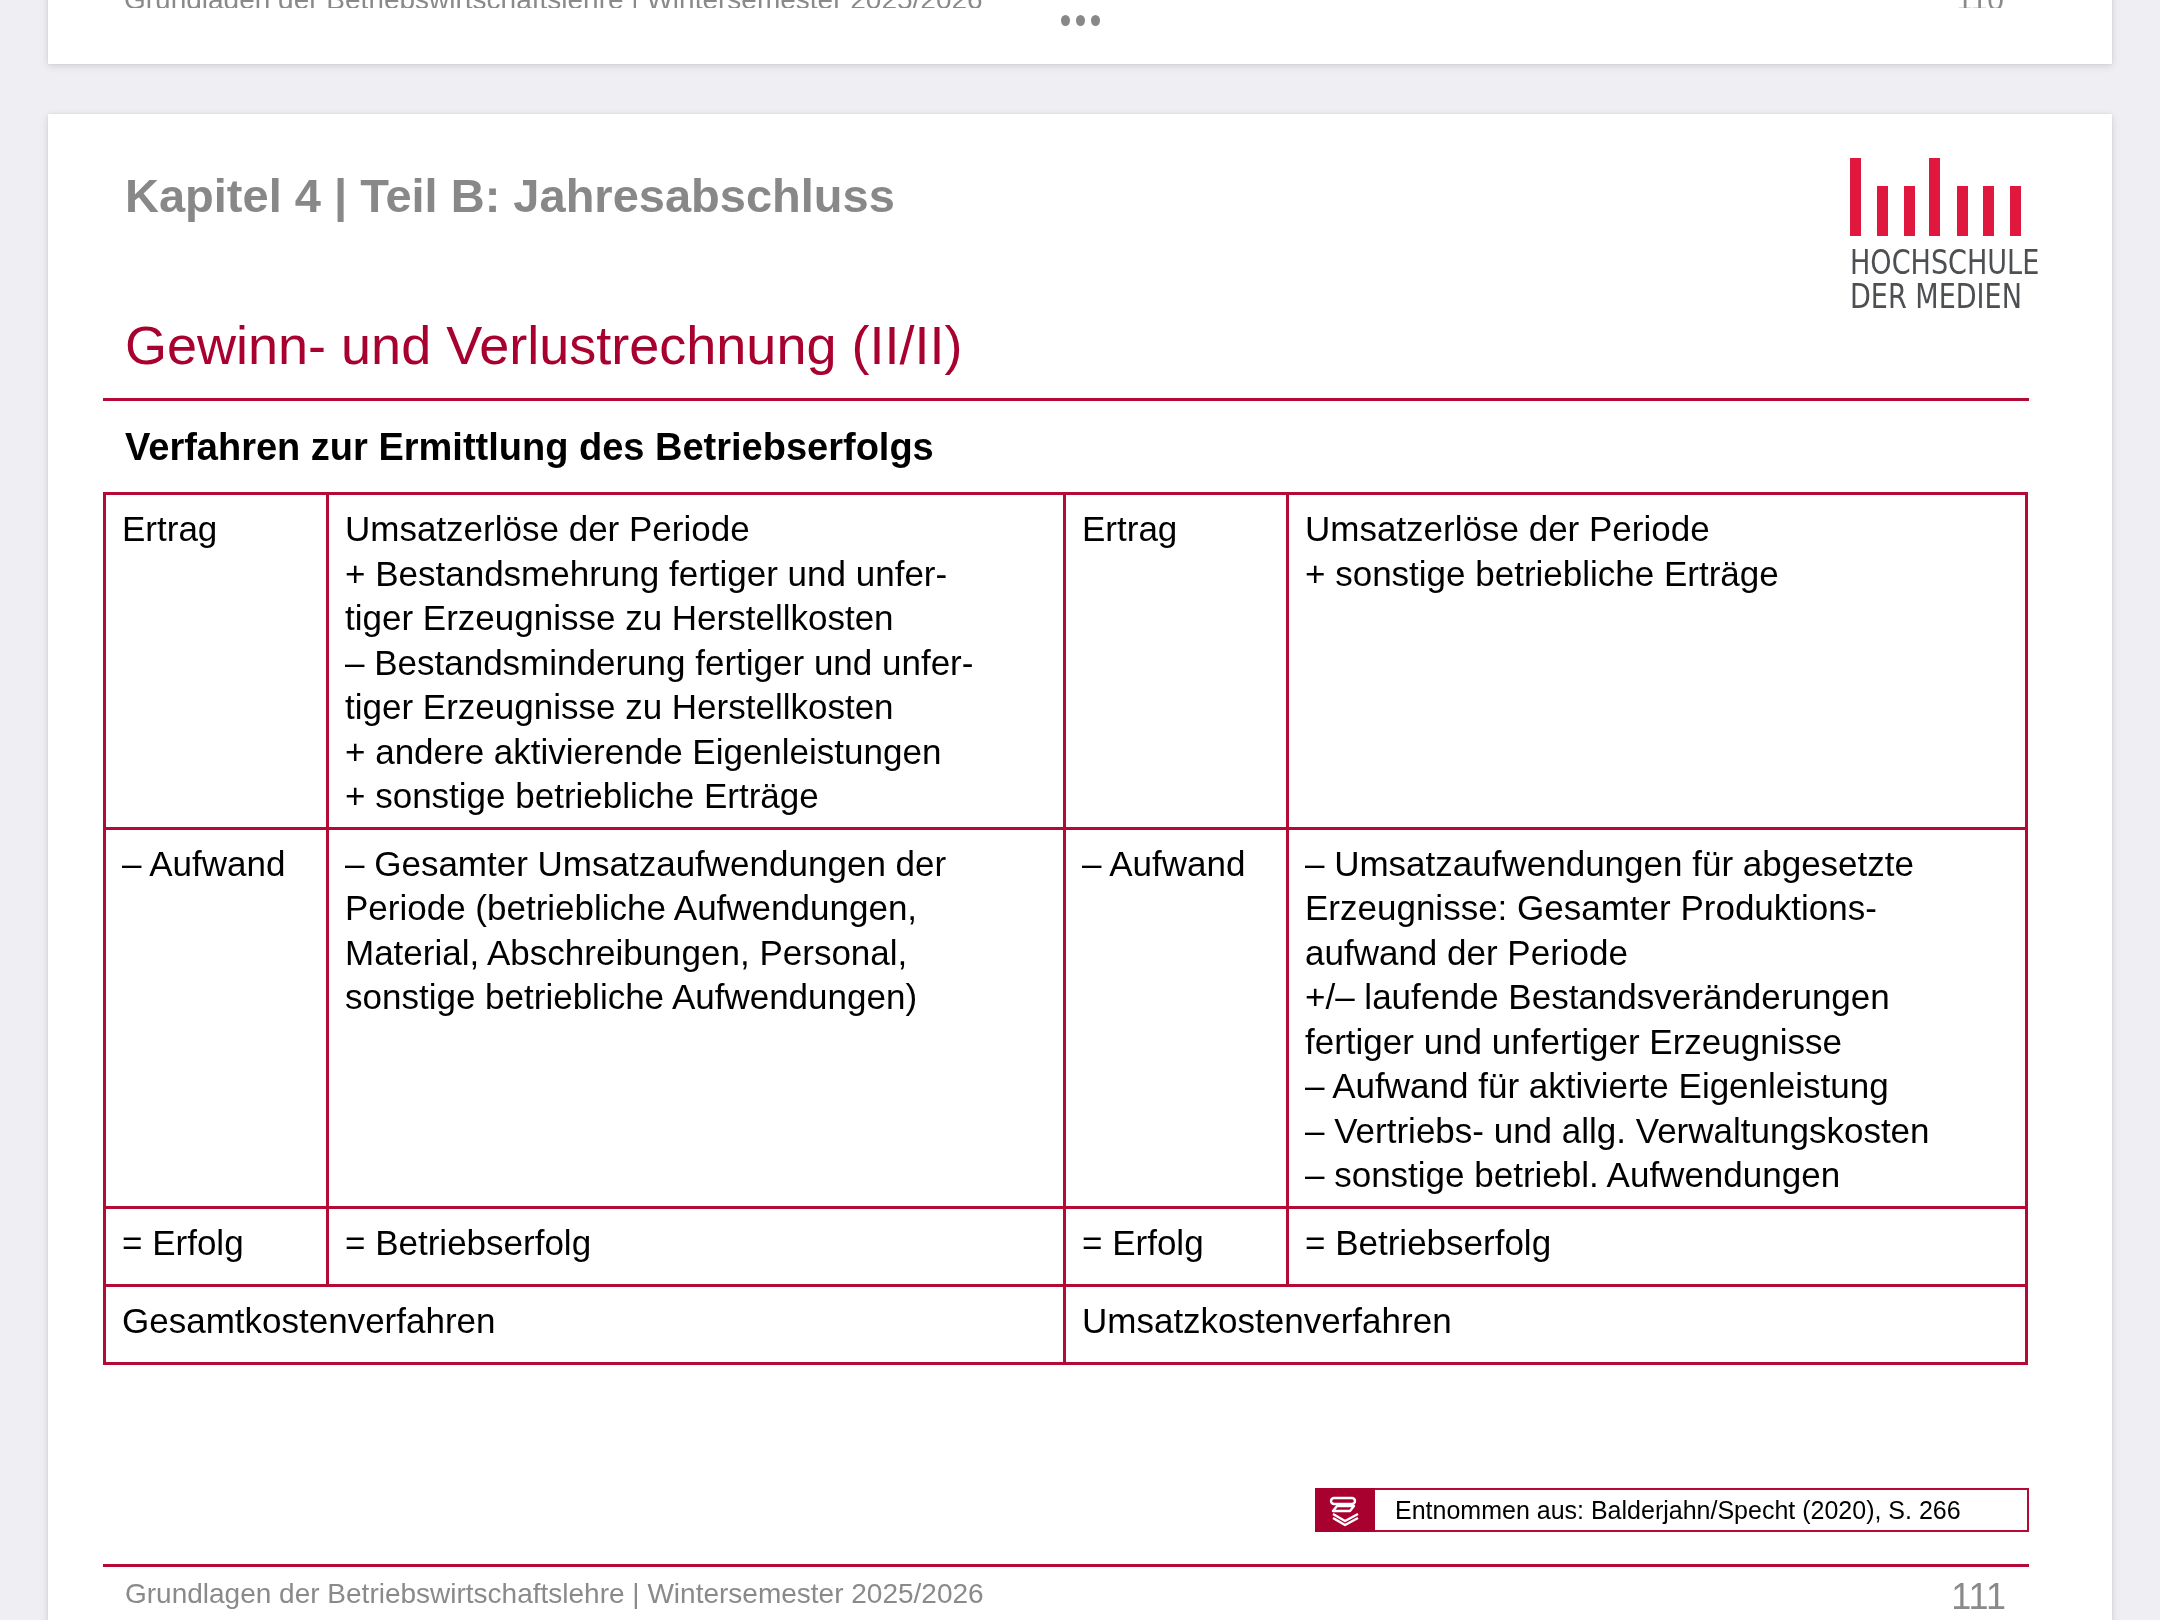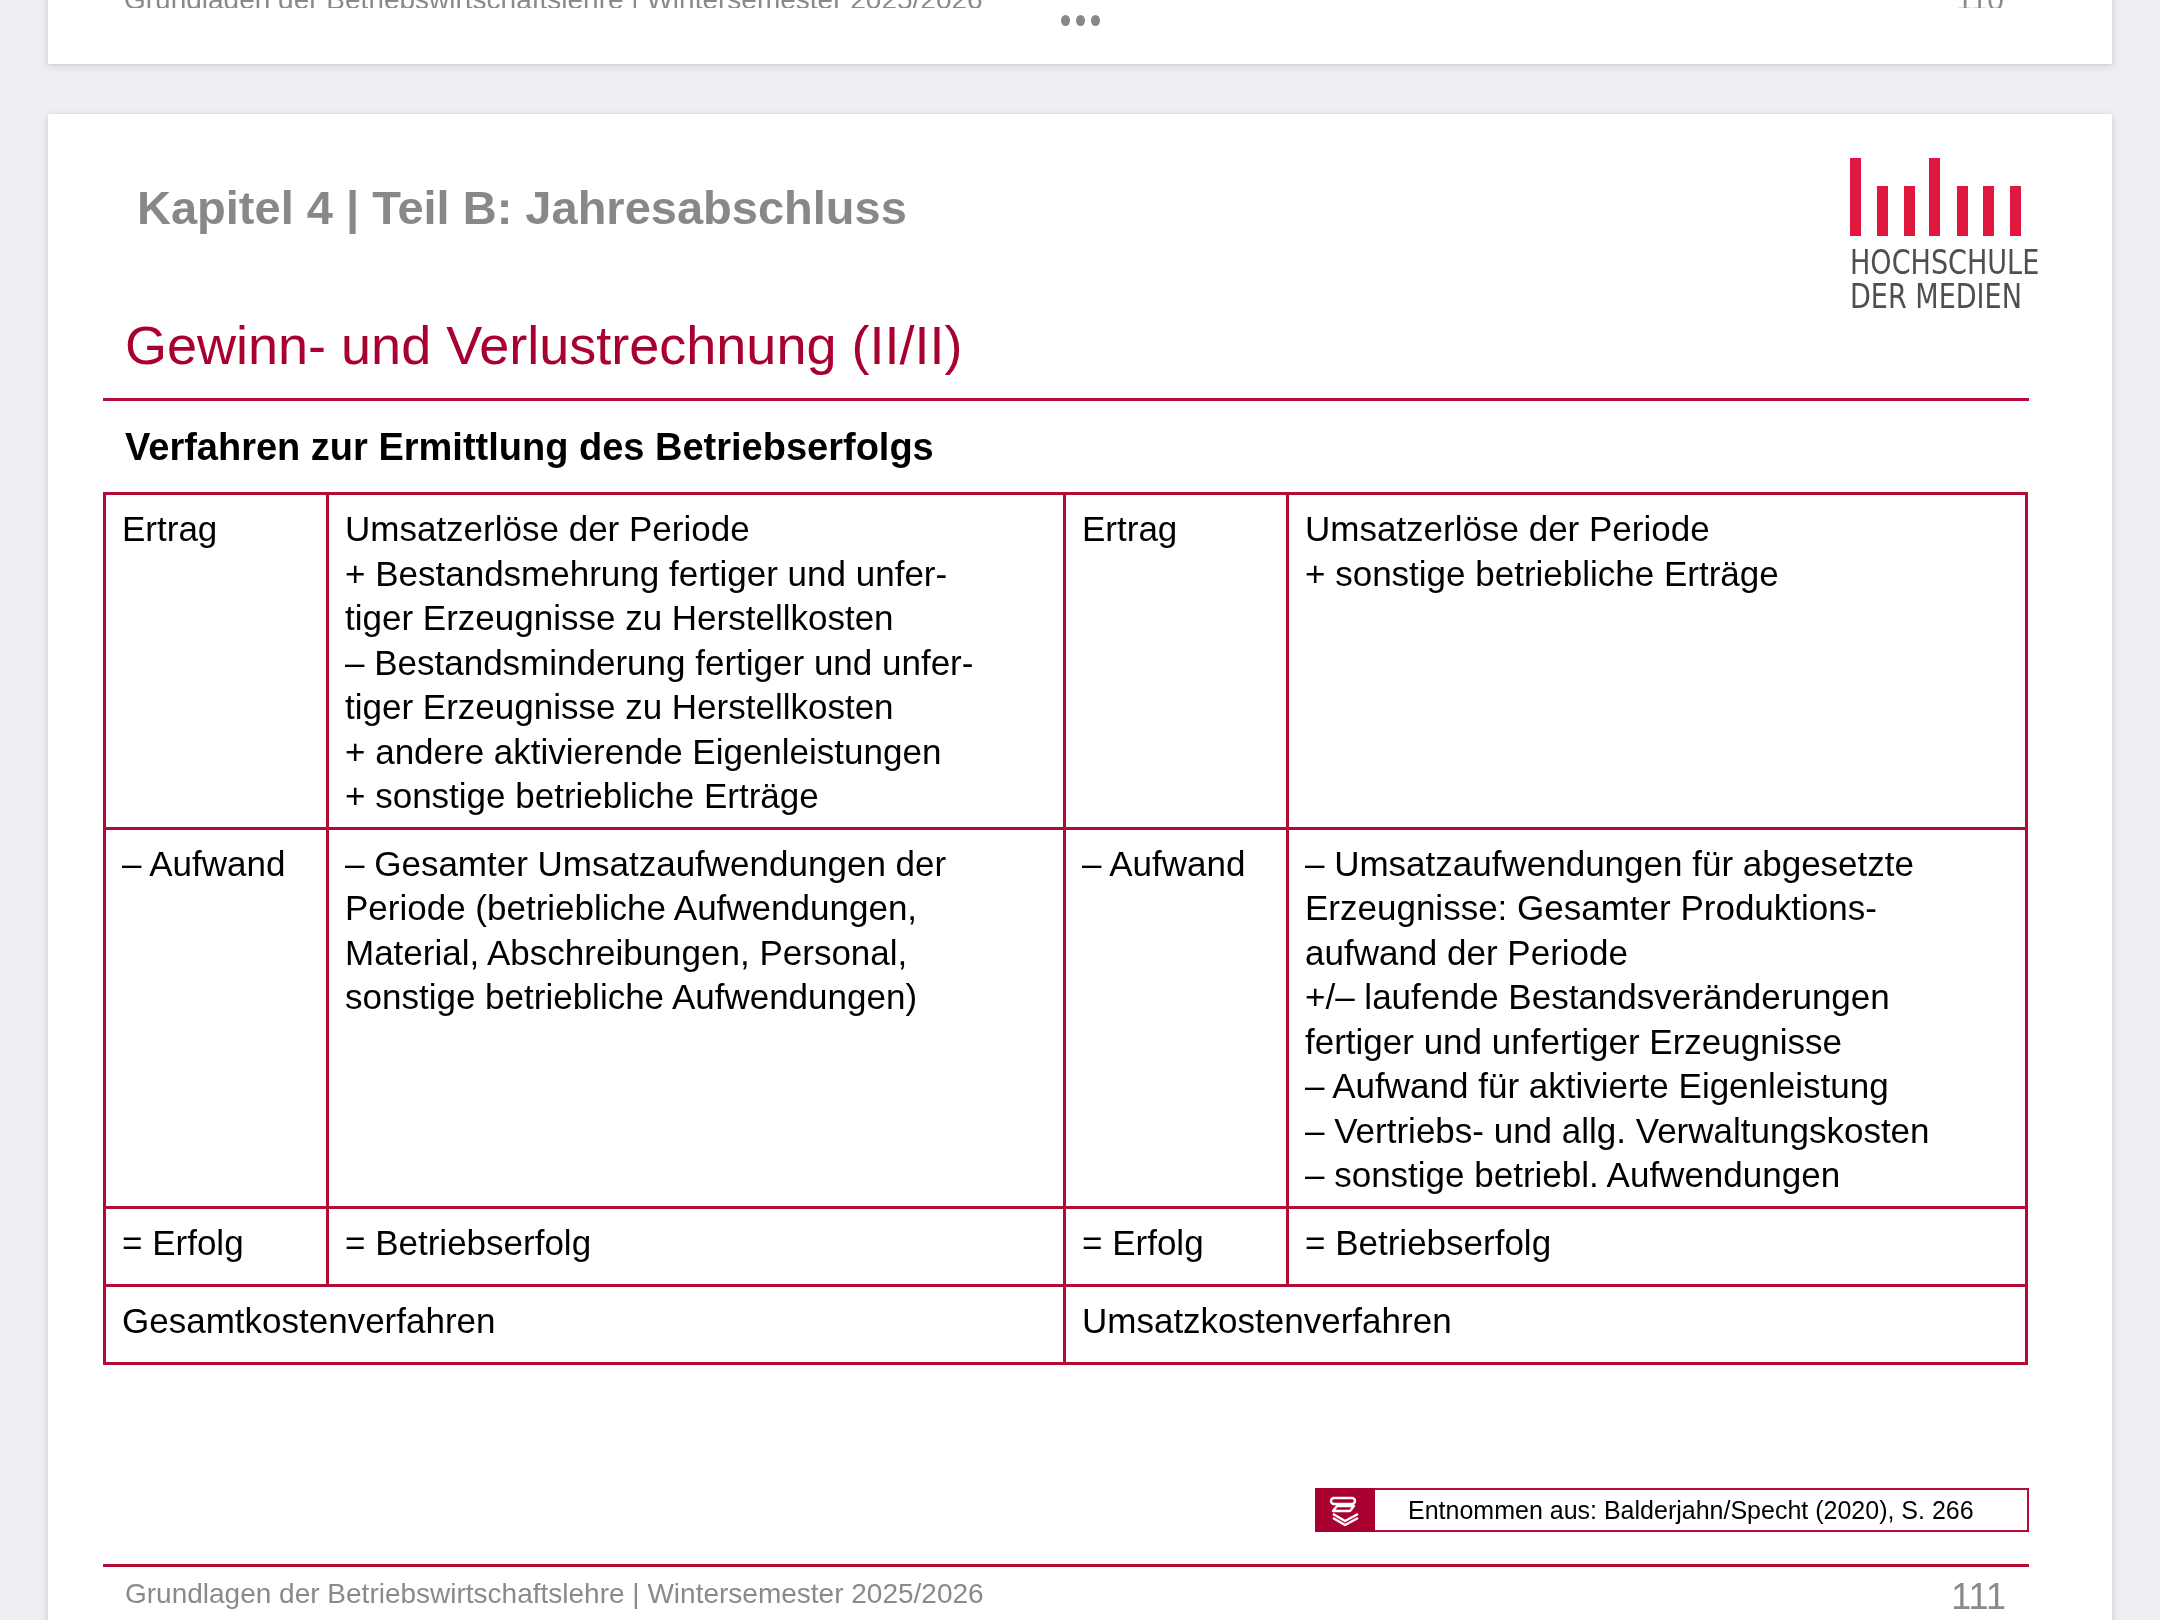--- a/index.html
+++ b/index.html
@@ -67,21 +67,21 @@
     top: 114px;
     height: 1540px;
   }
   .chapter-title {
     position: absolute;
     left: 77px;
     top: 54px;
     font-size: 47px;
     font-weight: bold;
     color: #888888;
-    margin: 12px;
+    margin: 0;
     white-space: nowrap;
   }
   .logo {
     position: absolute;
     left: 1802px;
     top: 44px;
     width: 180px;
     height: 160px;
   }
   .logo-bars {
@@ -163,21 +163,20 @@
   .source-box {
     position: absolute;
     left: 1267px;
     top: 1374px;
     width: 714px;
     height: 44px;
     border: 2px solid #b30b35;
     display: flex;
     align-items: center;
     box-sizing: border-box;
-    gap: 13px;
   }
   .source-icon {
     width: 60px;
     height: 44px;
     background: #a8002f;
     display: flex;
     align-items: center;
     justify-content: center;
     margin-left: -2px;
     margin-top: -2px;

